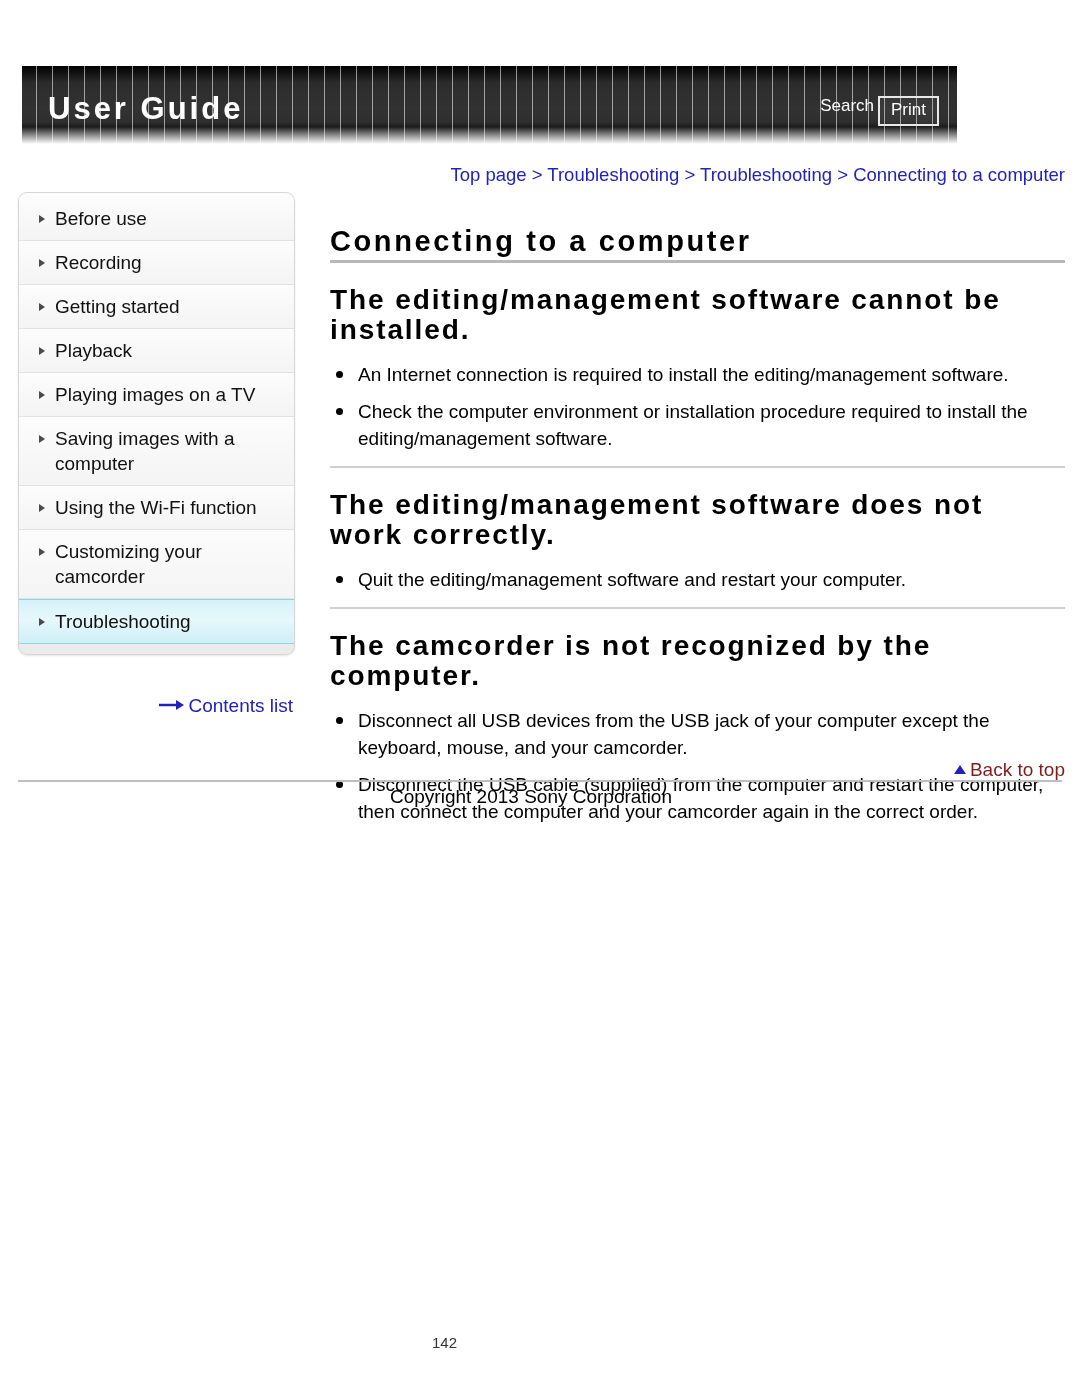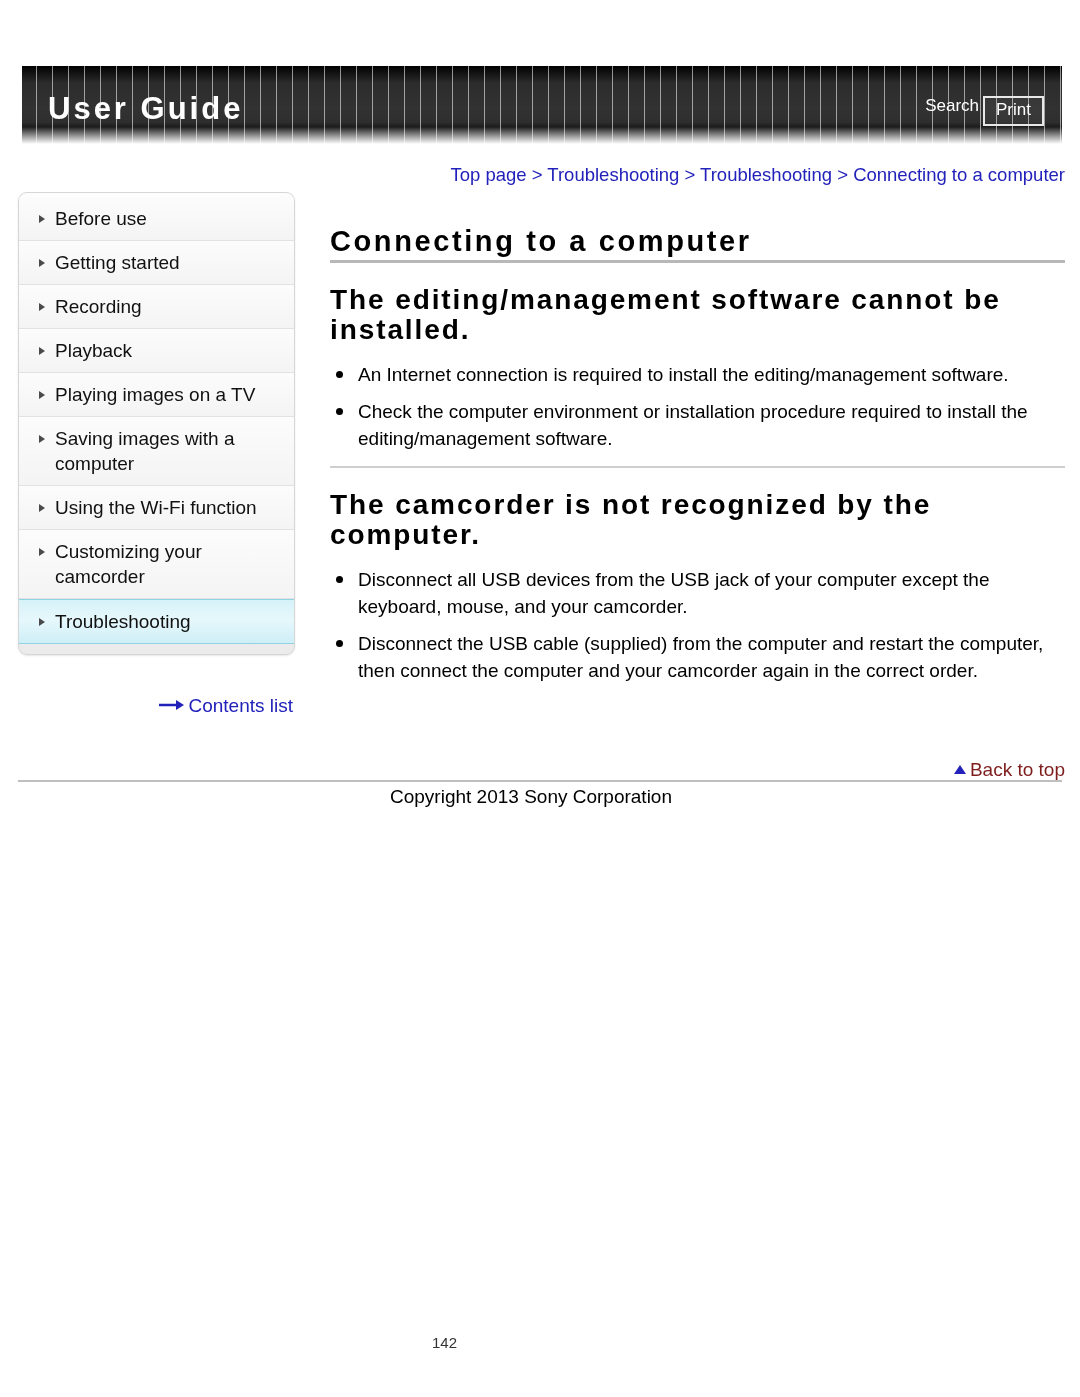--- a/index.html
+++ b/index.html
@@ -14,21 +14,21 @@
     font-family: "Liberation Sans", sans-serif;
     color: #000000;
     overflow: hidden;
   }
 
   
   .header {
     position: absolute;
     left: 22px;
     top: 66px;
-    width: 1040px;
+    width: 935px;
     height: 78px;
     background:
       repeating-linear-gradient(to right,
         rgba(255,255,255,0.00) 0px,
         rgba(255,255,255,0.00) 14px,
         rgba(255,255,255,0.55) 14px,
         rgba(255,255,255,0.55) 15px,
         rgba(255,255,255,0.00) 15px,
         rgba(255,255,255,0.00) 16px),
       linear-gradient(to bottom,
@@ -271,25 +271,25 @@
 
 <div class="breadcrumb">Top page &gt; Troubleshooting &gt; Troubleshooting &gt; Connecting to a computer</div>
 
 <nav class="sidebar" id="sidebar">
     <div class="nav-item">
       <span class="nav-bullet"></span>
       <span class="nav-label">Before use</span>
     </div>
     <div class="nav-item">
       <span class="nav-bullet"></span>
+      <span class="nav-label">Recording</span>
+    </div>
+    <div class="nav-item">
+      <span class="nav-bullet"></span>
       <span class="nav-label">Getting started</span>
-    </div>
-    <div class="nav-item">
-      <span class="nav-bullet"></span>
-      <span class="nav-label">Recording</span>
     </div>
     <div class="nav-item">
       <span class="nav-bullet"></span>
       <span class="nav-label">Playback</span>
     </div>
     <div class="nav-item">
       <span class="nav-bullet"></span>
       <span class="nav-label">Playing images on a TV</span>
     </div>
     <div class="nav-item">
@@ -323,20 +323,26 @@
   <h1 class="page-title">Connecting to a computer</h1>
   <div id="sections">
       <section class="section">
         <h2 class="section-head">The editing/management software cannot be installed.</h2>
         <ul class="bullets">
           <li>An Internet connection is required to install the editing/management software.</li>
           <li>Check the computer environment or installation procedure required to install the editing/management software.</li>
         </ul>
       </section>
       <section class="section">
+        <h2 class="section-head">The editing/management software does not work correctly.</h2>
+        <ul class="bullets">
+          <li>Quit the editing/management software and restart your computer.</li>
+        </ul>
+      </section>
+      <section class="section">
         <h2 class="section-head">The camcorder is not recognized by the computer.</h2>
         <ul class="bullets">
           <li>Disconnect all USB devices from the USB jack of your computer except the keyboard, mouse, and your camcorder.</li>
           <li>Disconnect the USB cable (supplied) from the computer and restart the computer, then connect the computer and your camcorder again in the correct order.</li>
         </ul>
       </section>
     </div>
 </main>
 
 <div class="back-to-top">

